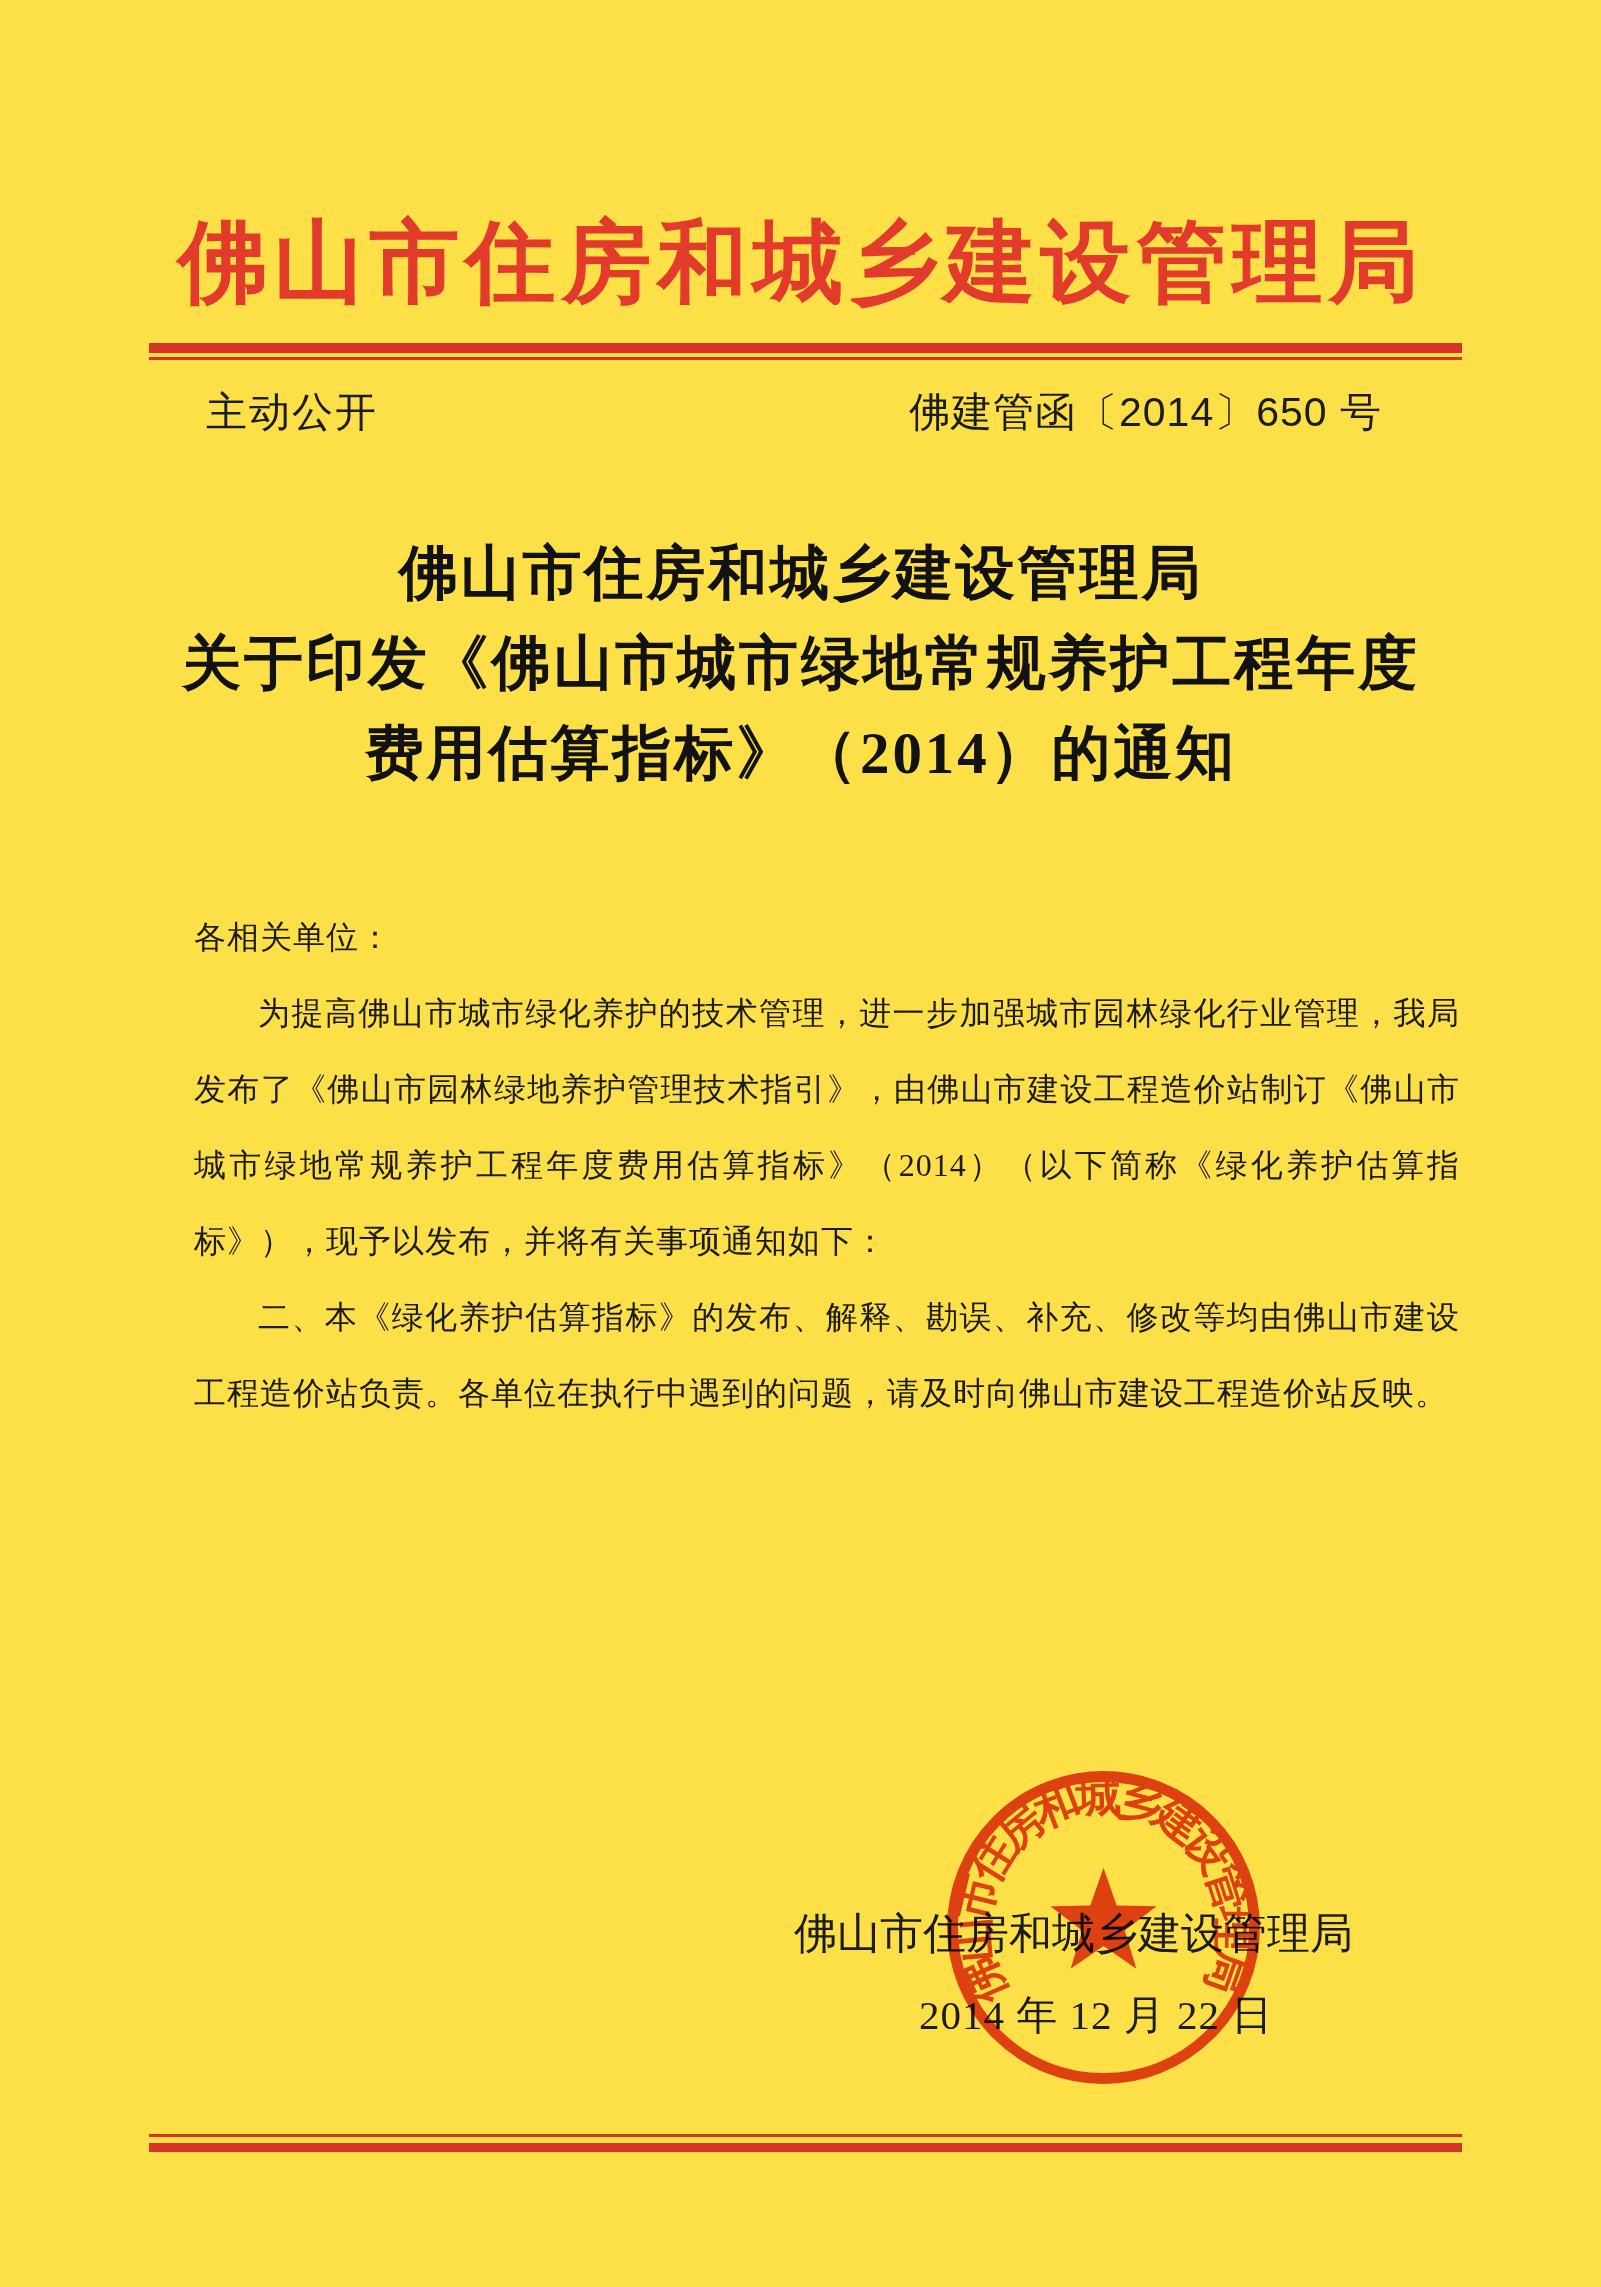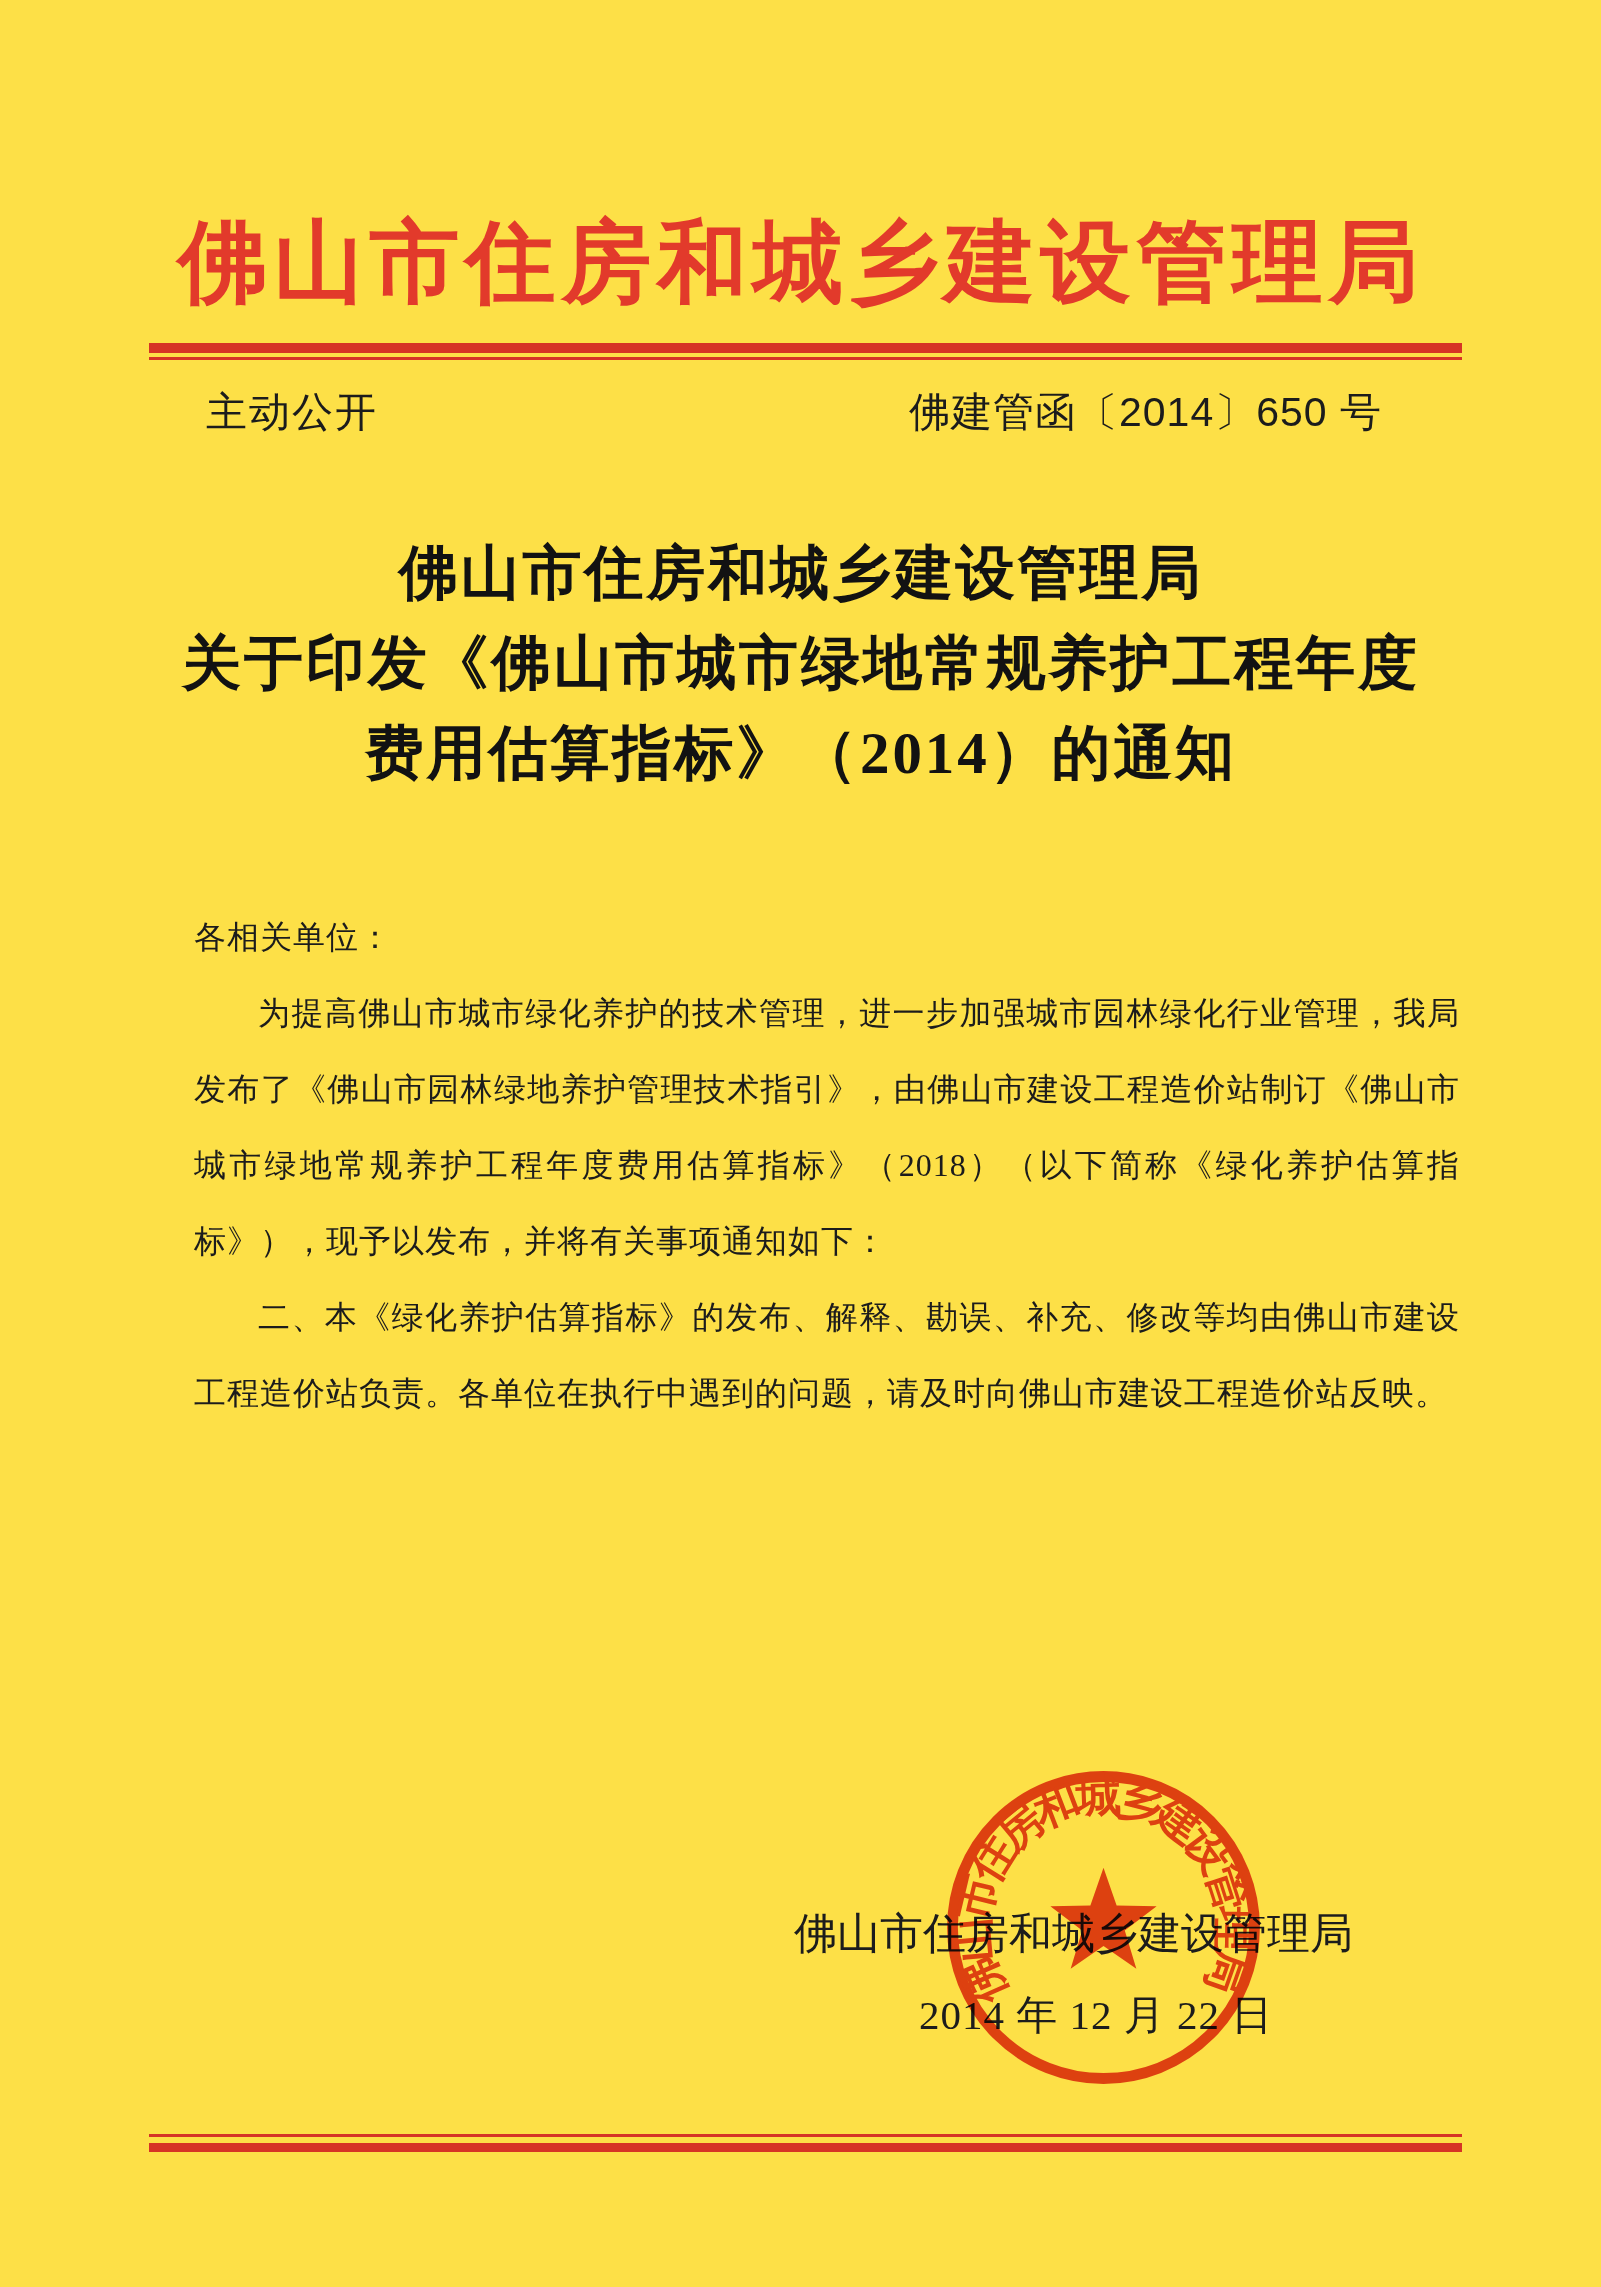--- a/index.html
+++ b/index.html
@@ -90,21 +90,21 @@
   </div>
 
   <div class="doc-title">
     <div>佛山市住房和城乡建设管理局</div>
     <div>关于印发《佛山市城市绿地常规养护工程年度</div>
     <div>费用估算指标》（2014）的通知</div>
   </div>
 
   <div class="body-text">
     <p>各相关单位：</p>
-    <p class="indent">为提高佛山市城市绿化养护的技术管理，进一步加强城市园林绿化行业管理，我局发布了《佛山市园林绿地养护管理技术指引》，由佛山市建设工程造价站制订《佛山市城市绿地常规养护工程年度费用估算指标》（2018）（以下简称《绿化养护估算指标》），现予以发布，并将有关事项通知如下：</p>
+    <p class="indent">为提高佛山市城市绿化养护的技术管理，进一步加强城市园林绿化行业管理，我局发布了《佛山市园林绿地养护管理技术指引》，由佛山市建设工程造价站制订《佛山市城市绿地常规养护工程年度费用估算指标》（2014）（以下简称《绿化养护估算指标》），现予以发布，并将有关事项通知如下：</p>
     <p class="indent">二、本《绿化养护估算指标》的发布、解释、勘误、补充、修改等均由佛山市建设工程造价站负责。各单位在执行中遇到的问题，请及时向佛山市建设工程造价站反映。</p>
   </div>
 
   <div class="sig-agency">佛山市住房和城乡建设管理局</div>
   <div class="sig-date">2014 年 12 月 22 日</div>
 
   <div class="seal">
     <svg viewBox="0 0 360 360" xmlns="http://www.w3.org/2000/svg">
       <circle cx="180" cy="180" r="154" fill="none" stroke="#dd3a28" stroke-width="11"></circle>
       <polygon fill="#dd3a28" points="180,119 193.4,157.6 234.2,158.4 201.7,183.0 213.5,222.1 180,198.8 146.5,222.1 158.3,183.0 125.8,158.4 166.6,157.6"></polygon>

